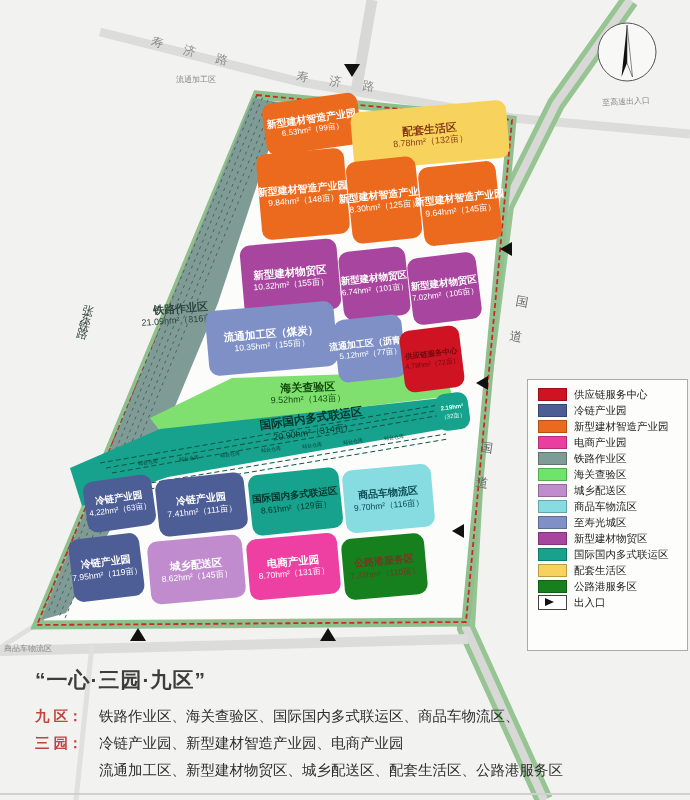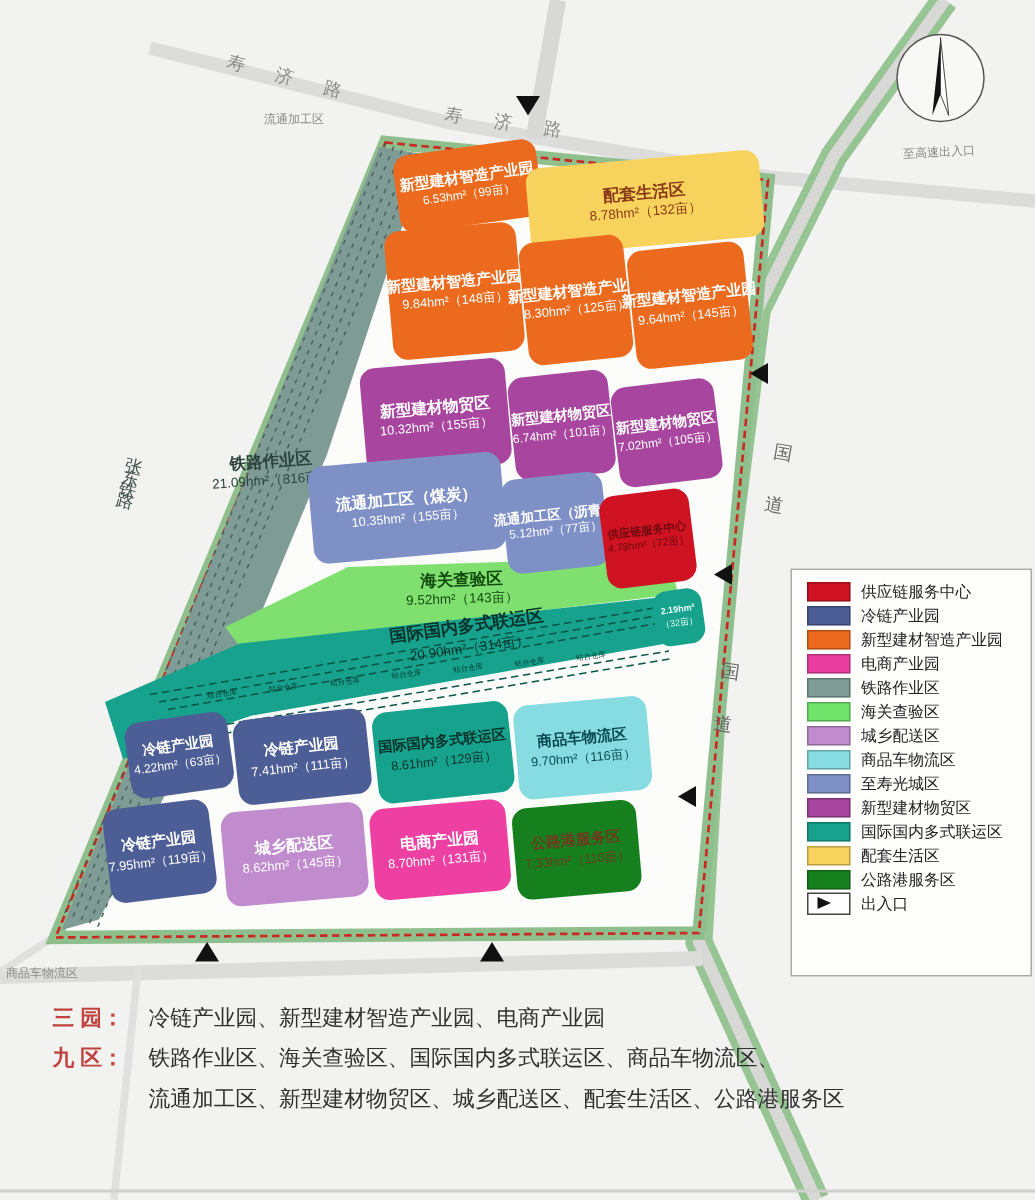--- a/index.html
+++ b/index.html
@@ -268,24 +268,25 @@
       </div>
     <div class="lg-row">
       <span class="lg-sw entr">
           <span class="t"></span>
         </span>
       <span class="lg-lb">出入口</span>
     </div>
   </div>
 
   <div class="footer">
+    <div class="footer-title">“一心·三园·九区”</div>
+    <div class="fline">
+      <span class="fl-label">九 区：</span><span class="fl-text">铁路作业区、海关查验区、国际国内多式联运区、商品车物流区、</span>
+    </div>
     <div class="fline">
       <span class="fl-label">三 园：</span><span class="fl-text">冷链产业园、新型建材智造产业园、电商产业园</span>
     </div>
     <div class="fline">
-      <span class="fl-label">九 区：</span><span class="fl-text">铁路作业区、海关查验区、国际国内多式联运区、商品车物流区、</span>
-    </div>
-    <div class="fline">
       <span class="fl-label"></span><span class="fl-text">流通加工区、新型建材物贸区、城乡配送区、配套生活区、公路港服务区</span>
     </div>
   </div>
 
 </div>
 
 </body></html>

